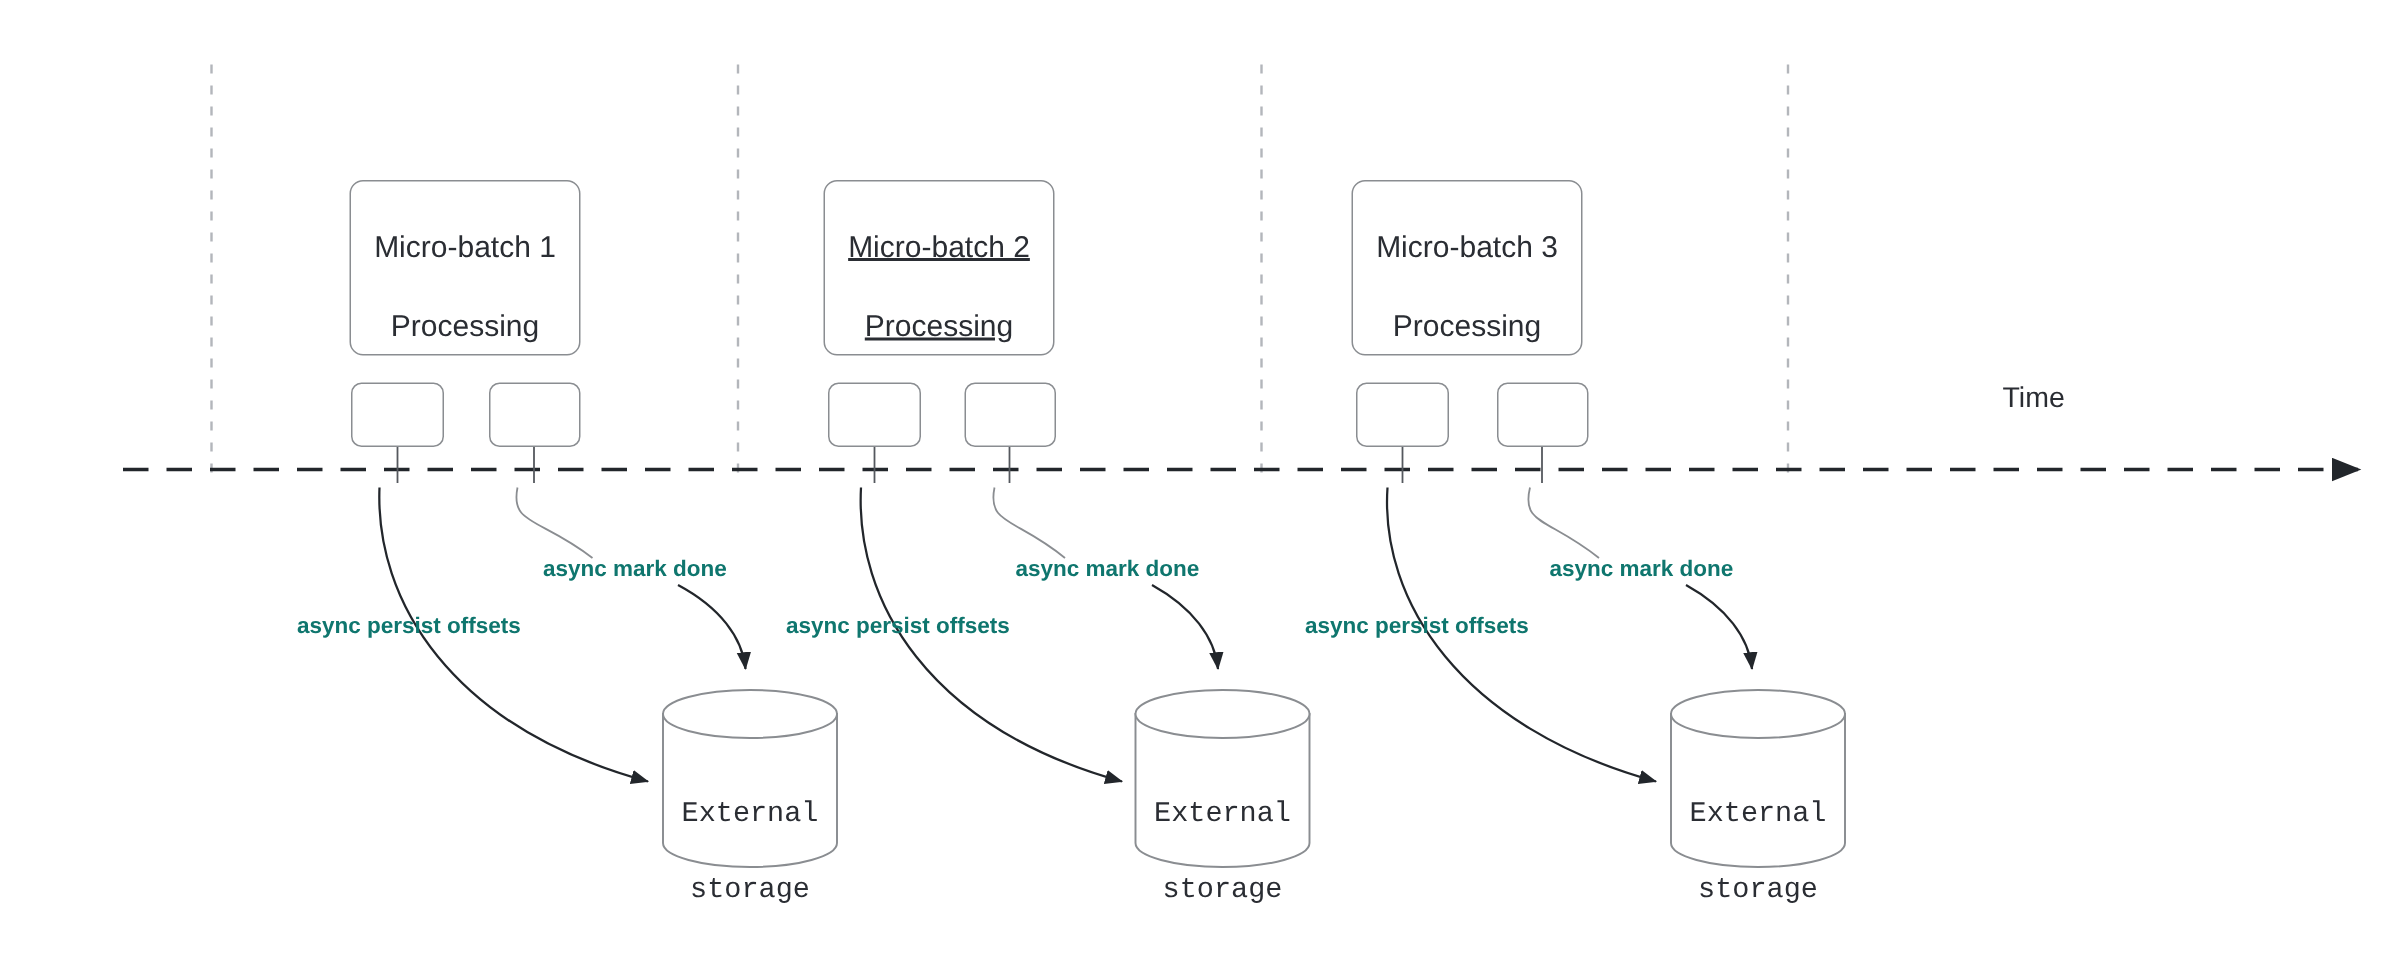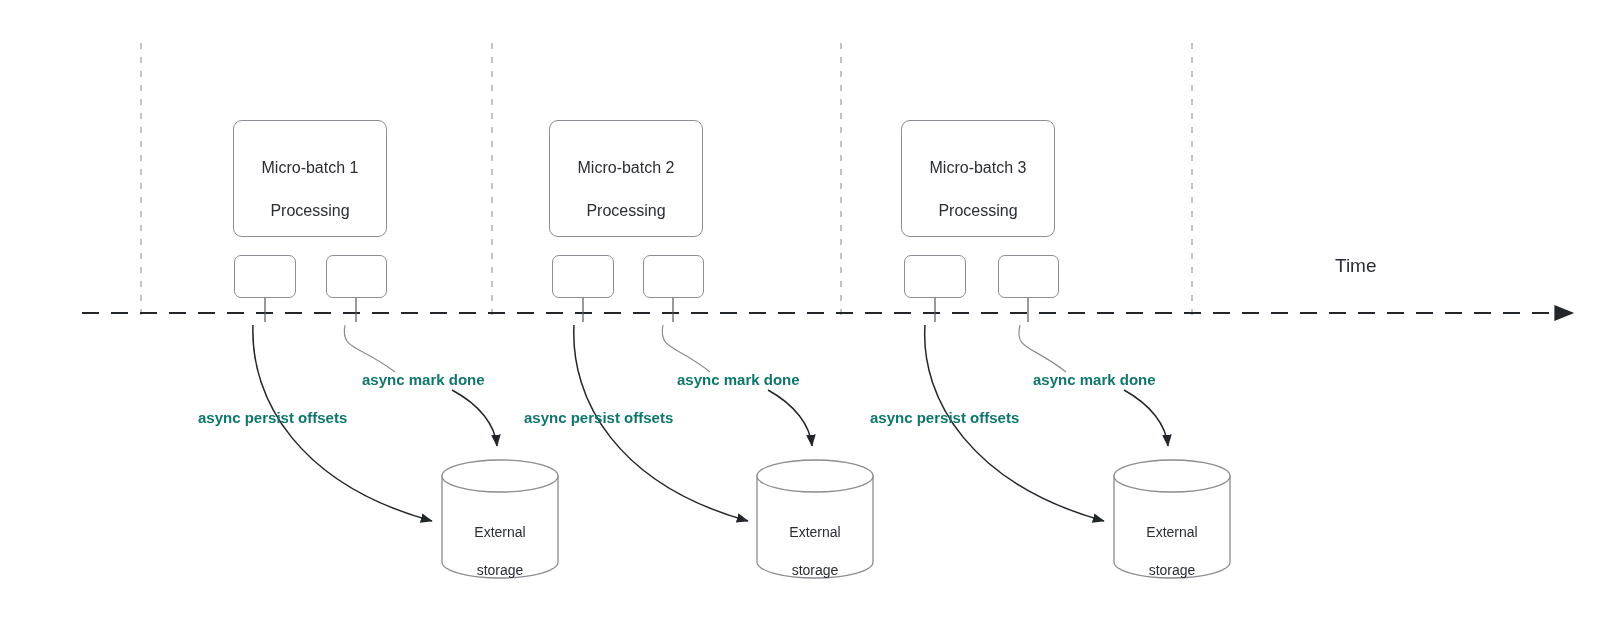--- a/index.html
+++ b/index.html
@@ -28,43 +28,43 @@
     position: absolute;
     box-sizing: border-box;
     border: 1px solid #8a8d91;
     border-radius: 9px;
     background: #ffffff;
     display: flex;
     align-items: center;
     justify-content: center;
     text-align: center;
     color: #2a2d33;
-    font-size: 16px;
+    font-size: 20px;
     line-height: 1.32;
     font-family: "Liberation Sans", sans-serif;
   }
   .node-box .lbl {
     display: block;
     white-space: pre-line;
   }
   .mini-box {
     position: absolute;
     box-sizing: border-box;
     border: 1px solid #8a8d91;
     border-radius: 7px;
     background: #ffffff;
   }
   .cyl-label {
     position: absolute;
     text-align: center;
     color: #2a2d33;
-    font-size: 14px;
+    font-size: 19px;
     line-height: 1.35;
     white-space: pre-line;
-    font-family: Liberation Sans, sans-serif;
+    font-family: Liberation Mono, monospace;
     pointer-events: none;
   }
   .edge-label {
     position: absolute;
     font-size: 15px;
     font-weight: bold;
     color: #0f766e;
     white-space: nowrap;
     font-family: "Liberation Sans", sans-serif;
   }
@@ -143,21 +143,21 @@
   </div>
   <div class="mini-box" style="left:234px; top:255px; width:62px; height:43px;"></div>
   <div class="mini-box" style="left:326px; top:255px; width:61px; height:43px;"></div>
   <div class="cyl-label" style="left:442px; top:504px; width:116px;">
     <span>External</span><br>
     <span>storage</span>
   </div>
   <div class="edge-label" style="left:362px; top:371px;">async mark done</div>
   <div class="edge-label" style="left:198px; top:409px;">async persist offsets</div>
 
-  <div class="node-box" style="left:549px; top:120px; width:154px; height:117px;">
+  <div class="node-box" style="left:549px; top:120px; width:154px; height:117px;text-decoration:underline;">
     <span class="lbl">
       <span>Micro-batch 2</span><br>
       <span>Processing</span>
     </span>
   </div>
   <div class="mini-box" style="left:552px; top:255px; width:62px; height:43px;"></div>
   <div class="mini-box" style="left:643px; top:255px; width:61px; height:43px;"></div>
   <div class="cyl-label" style="left:757px; top:504px; width:116px;">
     <span>External</span><br>
     <span>storage</span>

